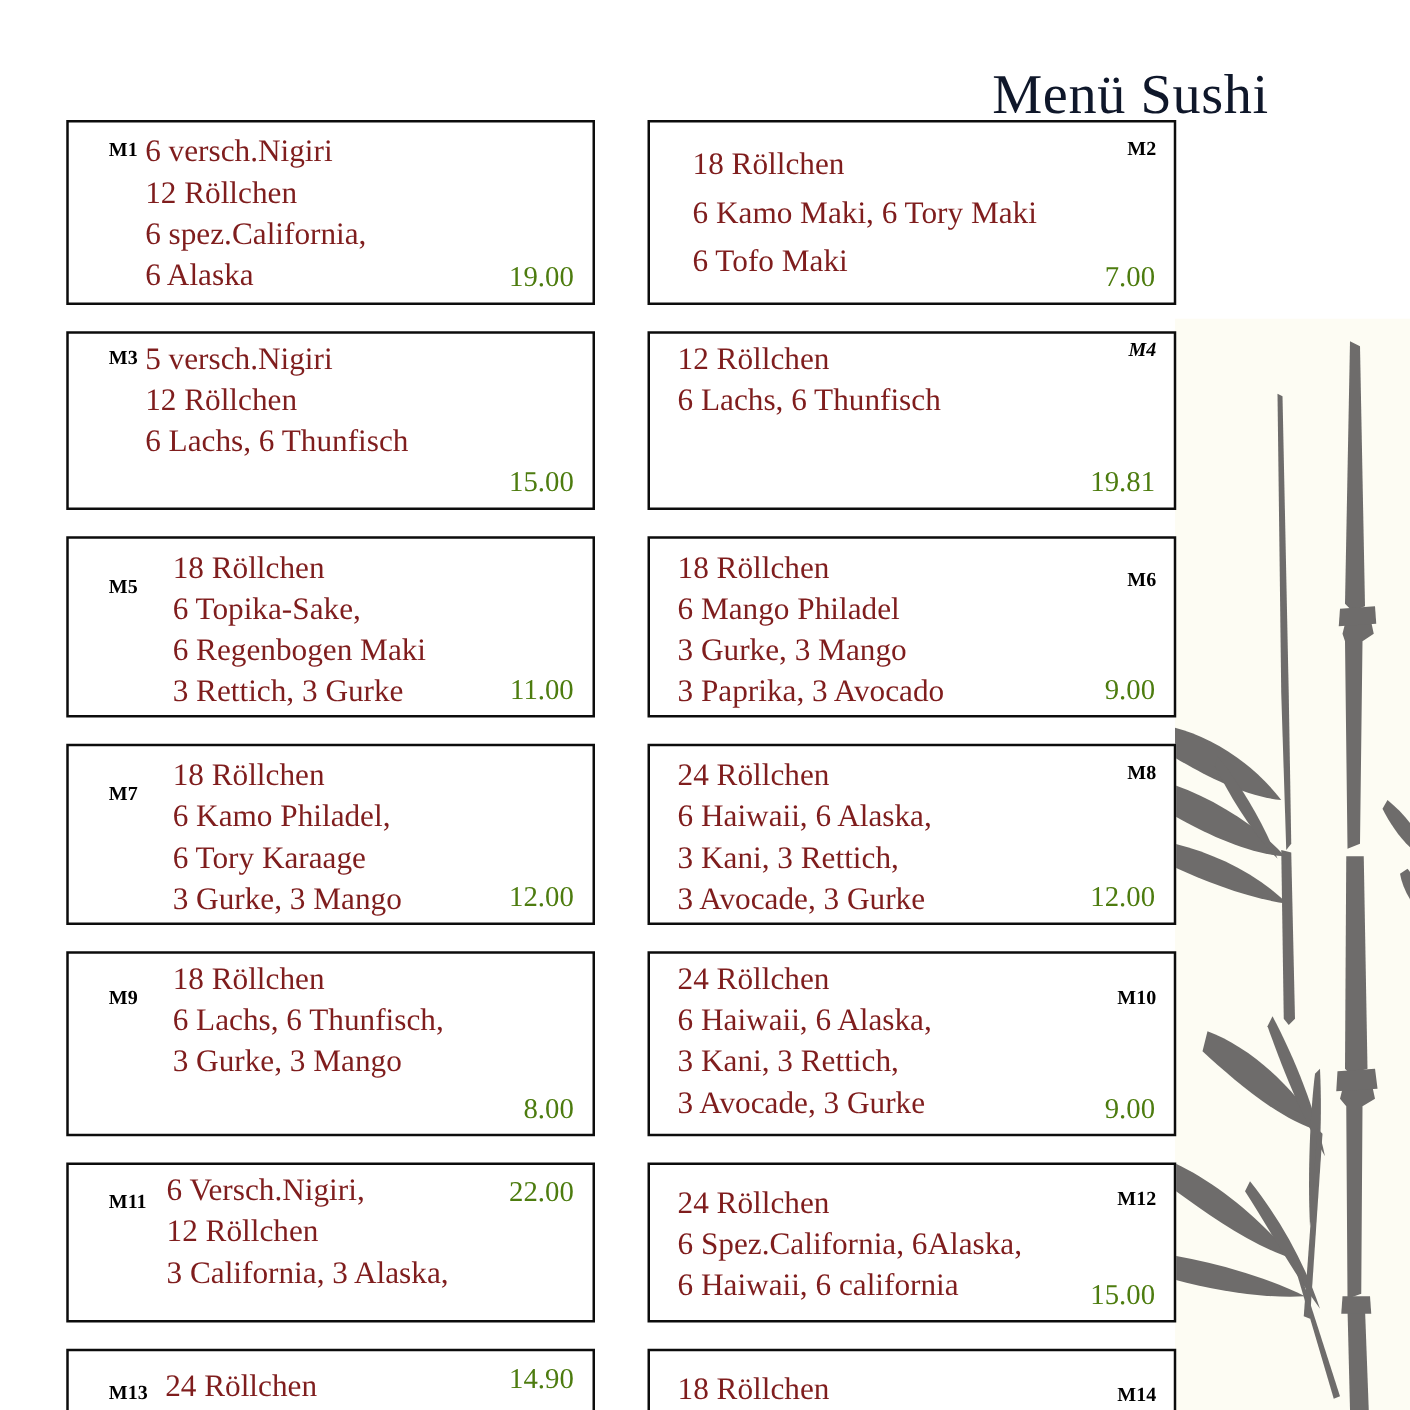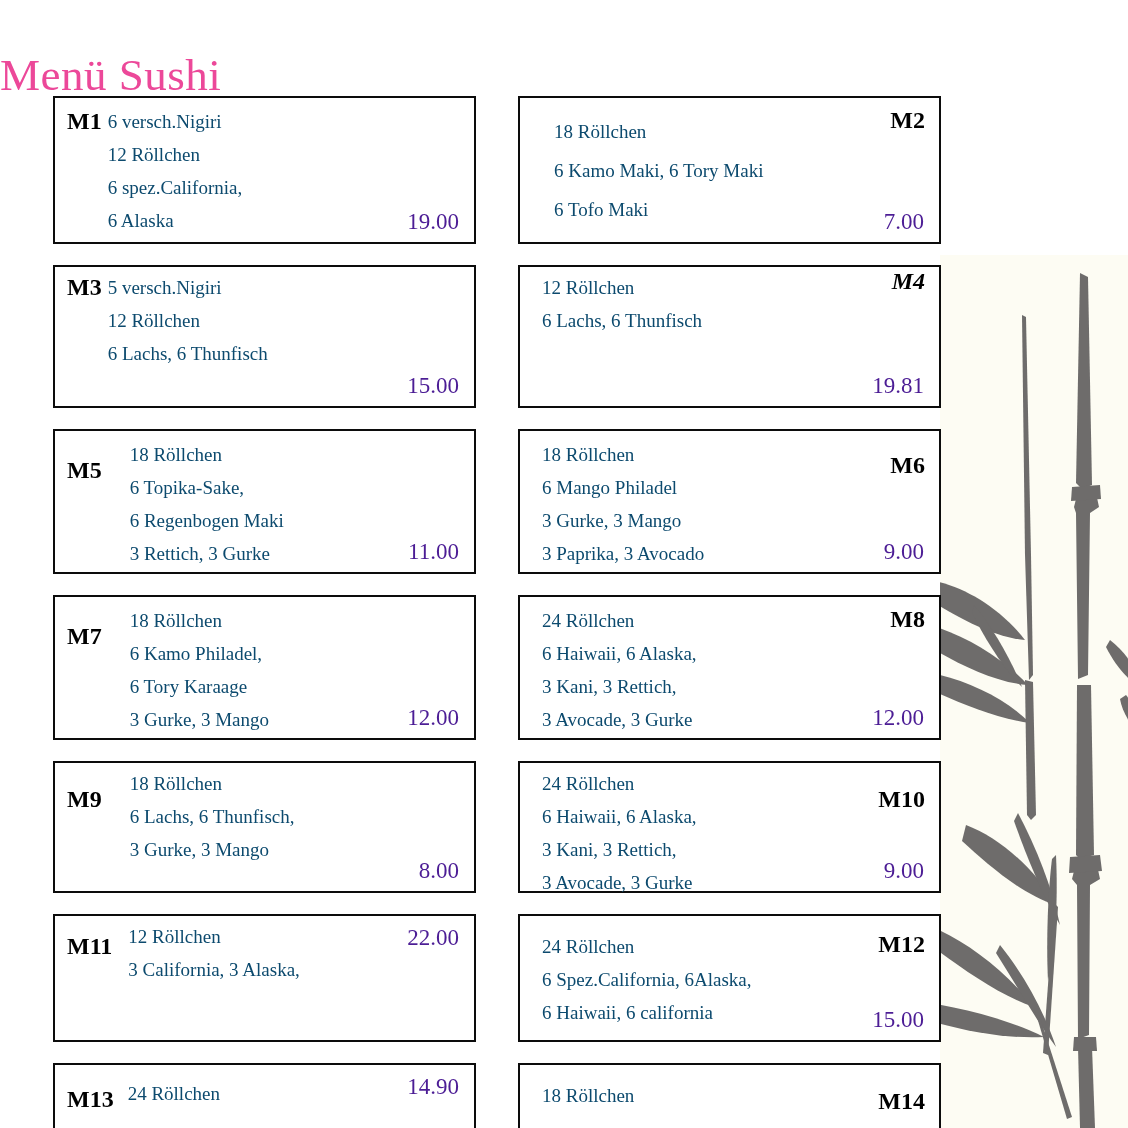--- a/index.html
+++ b/index.html
@@ -41,25 +41,25 @@
     height: 1128px;
     z-index: 2;
   }
 
   
   #page-title {
     position: absolute;
     top: 17px;
     left: 0;
     width: 1015px;
-    text-align: left;
+    text-align: right;
     font-size: 45px;
     line-height: 56px;
     font-weight: 400;
-    color: #ec4899;
+    color: #0f172a;
     letter-spacing: 0.5px;
     font-family: "Liberation Serif", "DejaVu Serif", serif;
   }
 
   
   #menu-grid {
     position: absolute;
     top: 96px;
     left: 53px;
     width: 888px;
@@ -78,59 +78,60 @@
     padding: 7px 12px 8px 12px;
     display: flex;
     align-items: flex-start;
   }
 
   
   .row-h1 .menu-card { height: 148px; }
   .row-h2 .menu-card { height: 143px; }
   .row-h3 .menu-card { height: 145px; }
   .row-h4 .menu-card { height: 145px; }
-  .row-h5 .menu-card { height: 132px; }
+  .row-h5 .menu-card { height: 148px; }
   .row-h6 .menu-card { height: 128px; }
   .row-h7 .menu-card { height: 120px; }
 
   
   .card-code {
     font-weight: bold;
-    font-size: 24px;
+    font-size: 16px;
     line-height: 28px;
     color: #000000;
     flex: 0 0 auto;
     white-space: nowrap;
     font-family: "Liberation Serif", "DejaVu Serif", serif;
+    margin-left: 20px;
   }
   .card-code.code-left {
     margin-right: 6px;
   }
   .card-code.code-right {
     position: absolute;
     right: 14px;
   }
 
   
   .card-lines {
     flex: 1 1 auto;
-    font-size: 19px;
+    font-size: 25px;
     line-height: 33px;
-    color: #0c4a6e;
+    color: #7f1d1d;
     white-space: nowrap;
     font-family: "Liberation Serif", "DejaVu Serif", serif;
   }
   .card-line { display: block; }
 
   
   .card-price {
     position: absolute;
     font-size: 23px;
     line-height: 26px;
-    color: #4c1d95;
+    color: #4d7c0f;
     font-family: "Liberation Serif", "DejaVu Serif", serif;
   }
   .price-br { right: 15px; bottom: 7px; }
   .price-tr { right: 15px; top: 9px; text-align: right; }
 
   
   .pad-top-sm  { padding-top: 4px; }
   .pad-top-md  { padding-top: 14px; }
   .indent-sm   { padding-left: 22px; }
   .indent-md   { padding-left: 34px; }
@@ -293,20 +294,21 @@
           <span class="card-line">3 Avocade, 3 Gurke</span>
         </span>
         <span class="card-price price-br">9.00</span>
       </div>
     </div>
 
     <div class="menu-row row-h6">
       <div class="menu-card pad-top-sm">
         <span class="card-code code-left code-mid" style="margin-top:12px;">M11</span>
         <span class="card-lines" style="padding-left:10px;">
+          <span class="card-line">6 Versch.Nigiri,</span>
           <span class="card-line">12 Röllchen</span>
           <span class="card-line">3 California, 3 Alaska,</span>
         </span>
         <span class="card-price price-tr">22.00</span>
       </div>
       <div class="menu-card pad-top-md indent-sm">
         <span class="card-code code-right" style="top:14px;">M12</span>
         <span class="card-lines">
           <span class="card-line">24 Röllchen</span>
           <span class="card-line">6 Spez.California, 6Alaska,</span>

